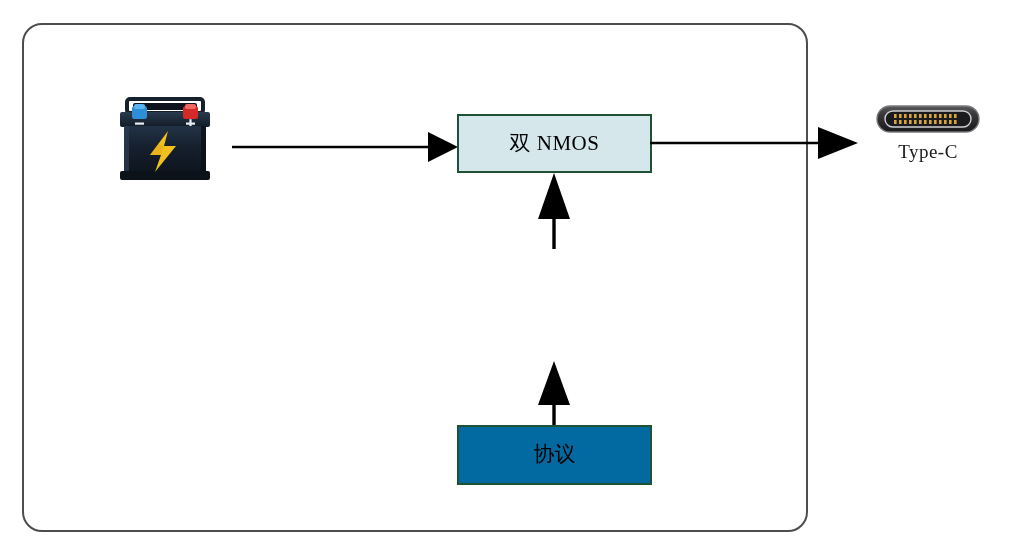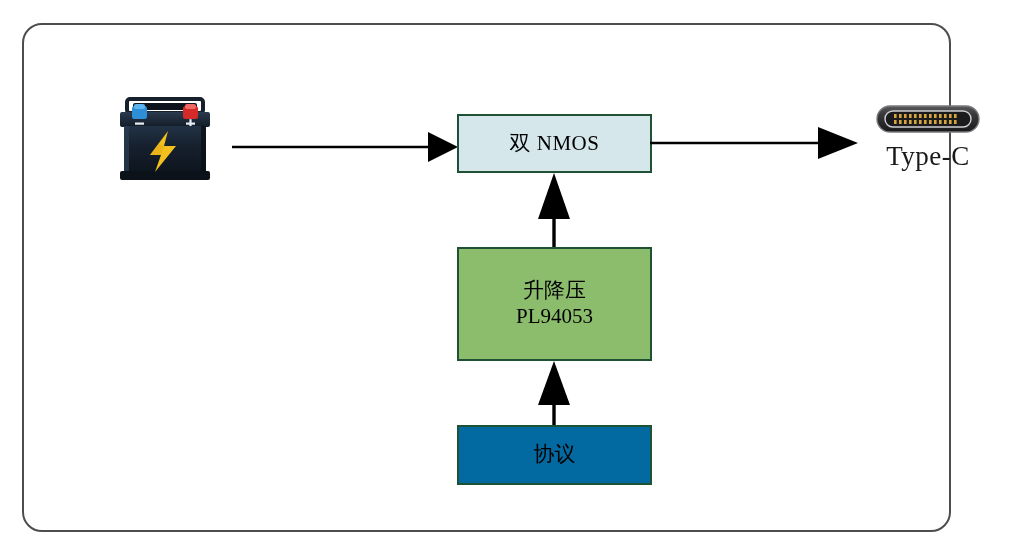--- a/index.html
+++ b/index.html
@@ -13,21 +13,21 @@
     position: relative;
     overflow: hidden;
     font-family: "Liberation Serif", "DejaVu Serif", serif;
   }
 
   
   #diagram-frame {
     position: absolute;
     left: 22px;
     top: 23px;
-    width: 929px;
+    width: 786px;
     height: 509px;
     box-sizing: border-box;
     border: 2px solid #4d4d4f;
     border-radius: 20px;
     background: #ffffff;
   }
 
   
   .block {
     position: absolute;
@@ -120,21 +120,21 @@
     width: 128px;
     height: 68px;
     display: flex;
     flex-direction: column;
     align-items: center;
   }
   #typec-icon { width: 104px; height: 28px; }
   #typec-icon svg { display: block; }
   #typec-label {
     margin-top: 8px;
-    font-size: 27px;
+    font-size: 19px;
     color: #1a1a1a;
     letter-spacing: 0.5px;
     white-space: nowrap;
   }
 </style>
 </head>
 <body>
 
 <div id="diagram-frame">
 
@@ -240,24 +240,20 @@
     <div id="typec-label">Type-C</div>
   </div>
 
   <div class="arrow-v" id="arrow-buckboost-to-nmos">
     <svg width="40" height="76" viewBox="0 0 40 76" xmlns="http://www.w3.org/2000/svg">
       <line x1="20" y1="76" x2="20" y2="16" stroke="#000000" stroke-width="3.4"></line>
       <polygon points="20,0 36,46 4,46" fill="#000000"></polygon>
     </svg>
   </div>
 
-  <div class="block" id="block-buckboost">
-    <span class="line1">升降压</span>
-    <span class="line2">PL94053</span>
-  </div>
 
   <div class="arrow-v" id="arrow-protocol-to-buckboost">
     <svg width="40" height="66" viewBox="0 0 40 66" xmlns="http://www.w3.org/2000/svg">
       <line x1="20" y1="66" x2="20" y2="16" stroke="#000000" stroke-width="3.4"></line>
       <polygon points="20,0 36,44 4,44" fill="#000000"></polygon>
     </svg>
   </div>
 
   <div class="block" id="block-protocol">
     <span class="line1">协议</span>

